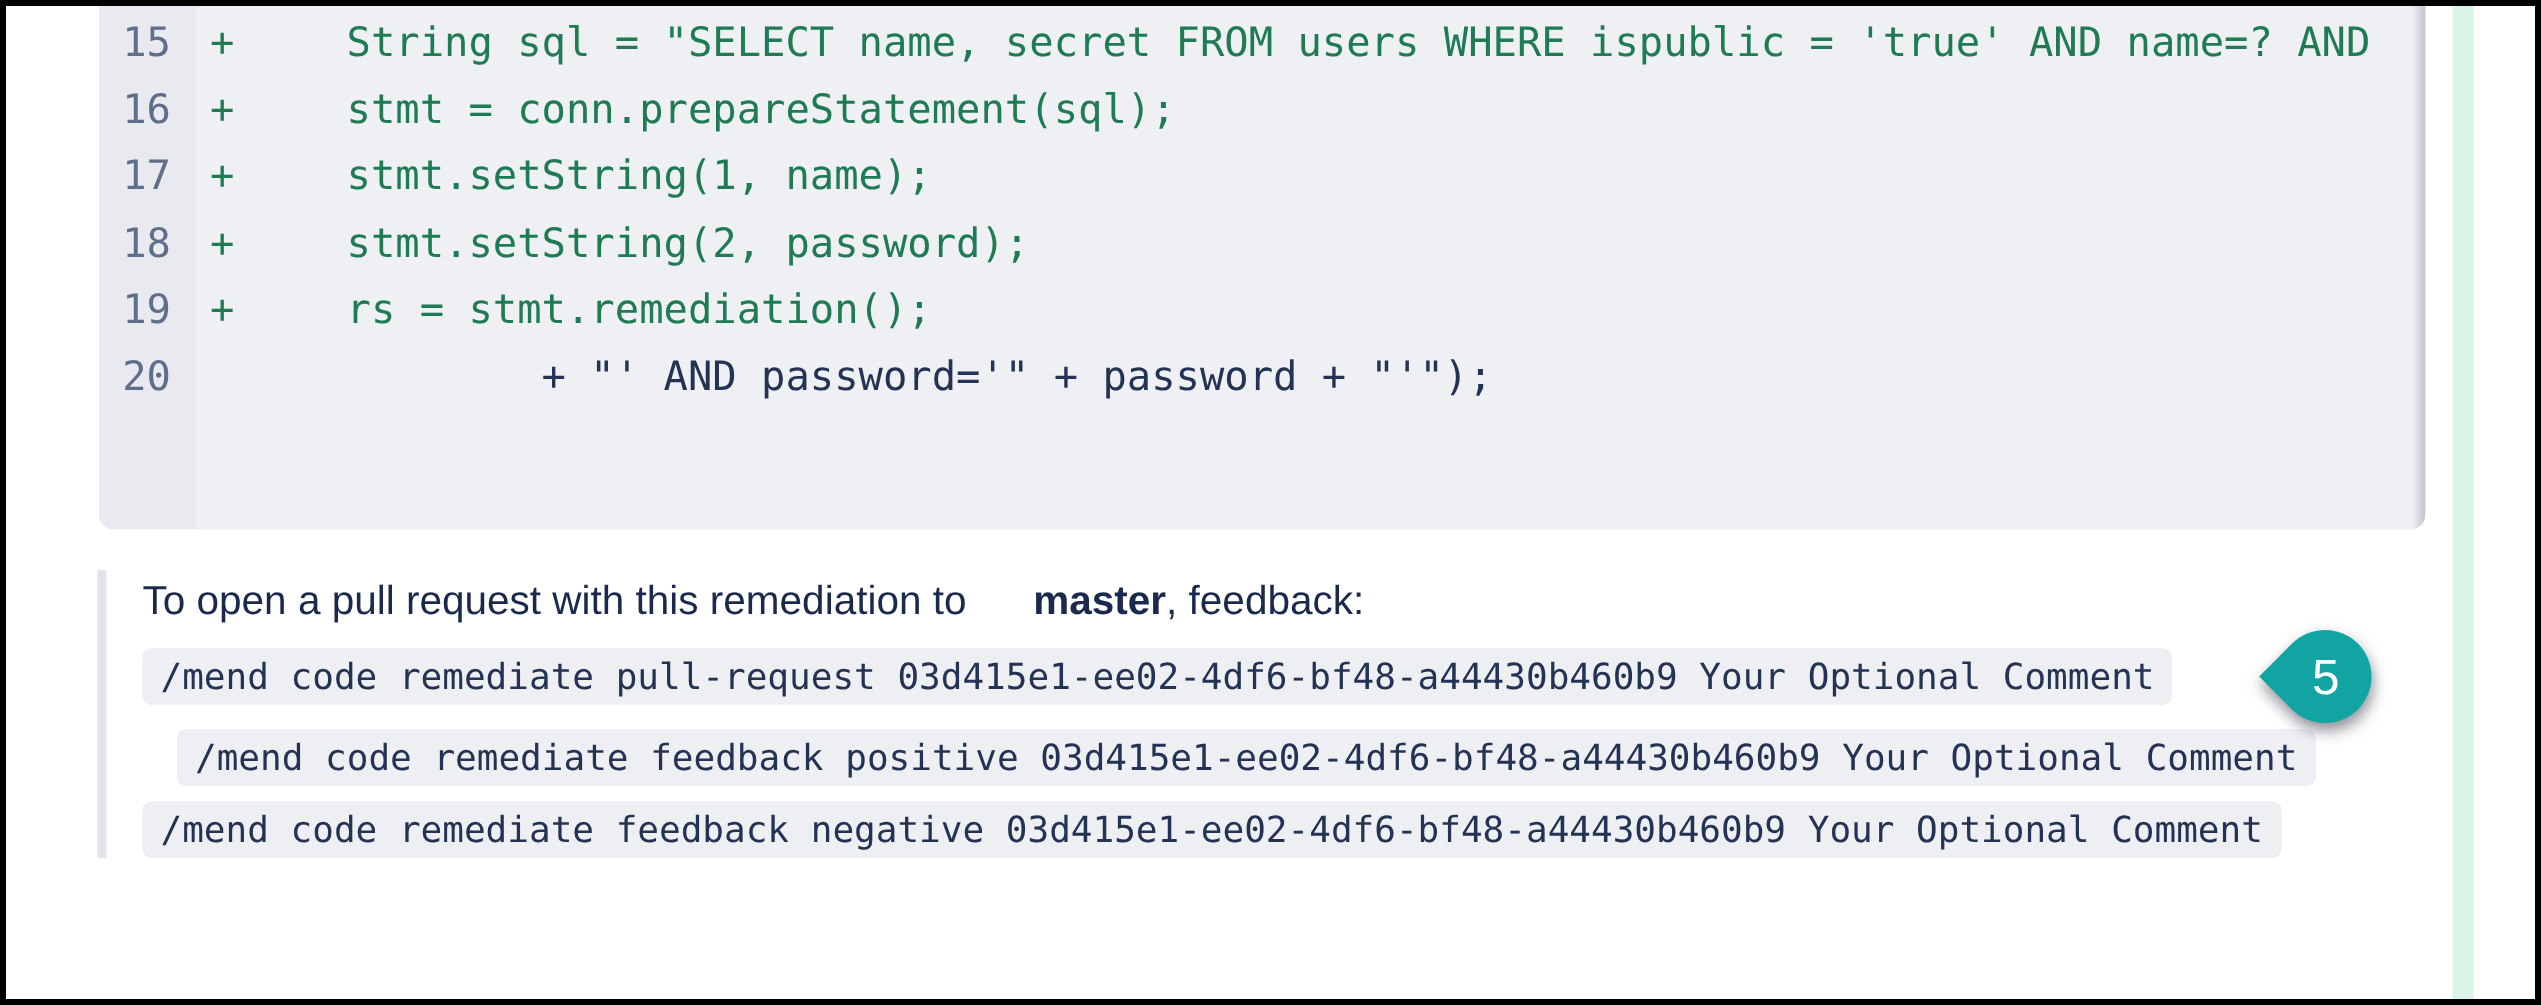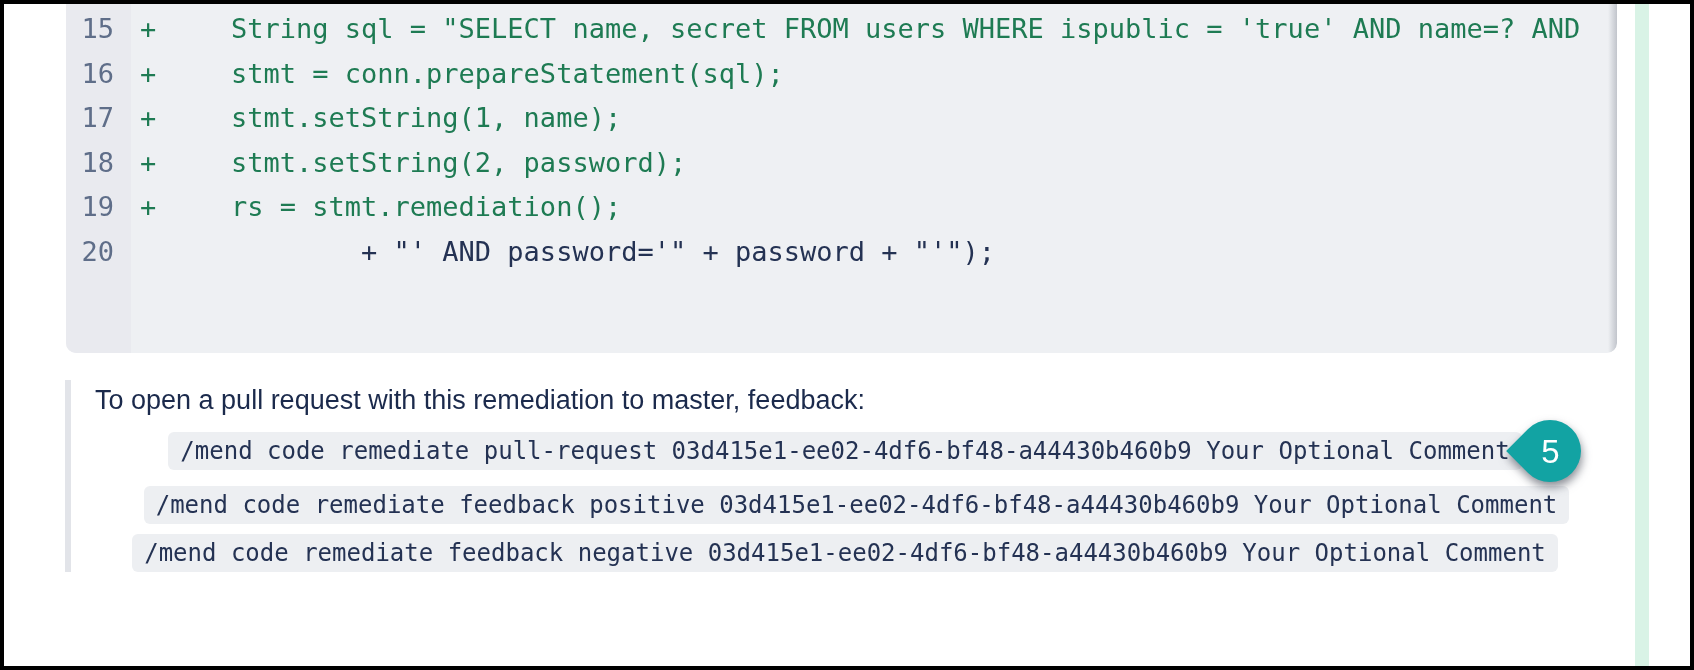--- a/index.html
+++ b/index.html
@@ -40,22 +40,22 @@
 
   
   .section{
     position:absolute;left:65px;top:380px;width:1530px;
     border-left:6px solid var(--quote-bar);
     padding:4px 0 0 24px;box-sizing:border-box;
   }
   .section p{
     margin:0;font-size:27px;line-height:32px;color:var(--body-navy);
   }
-  .section p b{font-weight:normal;}
-  .chip-line{margin:0;text-align:center;}
+  .section p b{font-weight:bold;margin-left:37px;}
+  .chip-line{margin:0;}
   .chip{
     display:inline-block;font-family:"DejaVu Sans Mono",monospace;
     font-size:24px;line-height:28px;color:var(--code-navy);
     background:var(--chip-bg);border-radius:6px;padding:5px 12px;white-space:pre;
   }
   .m-chip1{margin-top:16px;}
   .m-p2{margin-top:36px;}
   .m-chip2{margin-top:16px;padding-left:23px;}
   .m-chip3{margin-top:10px;}
 

